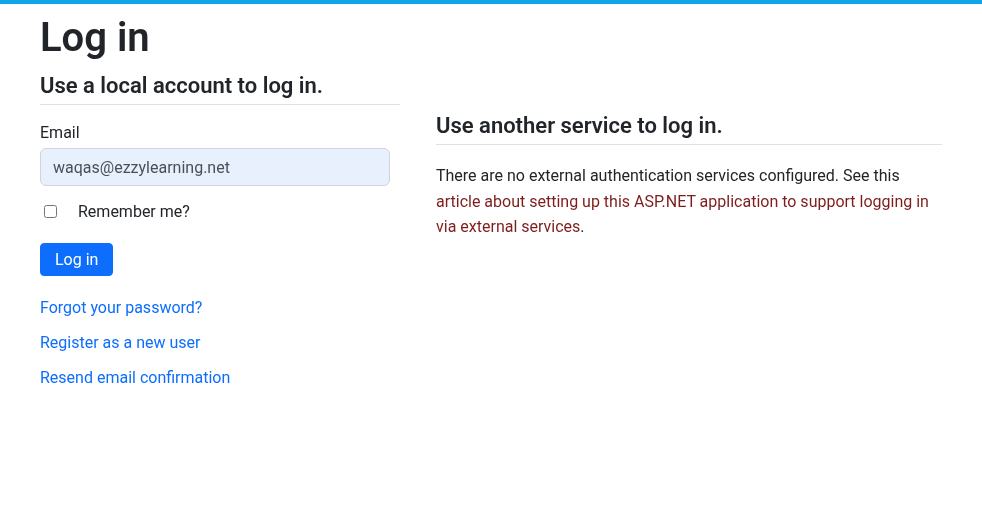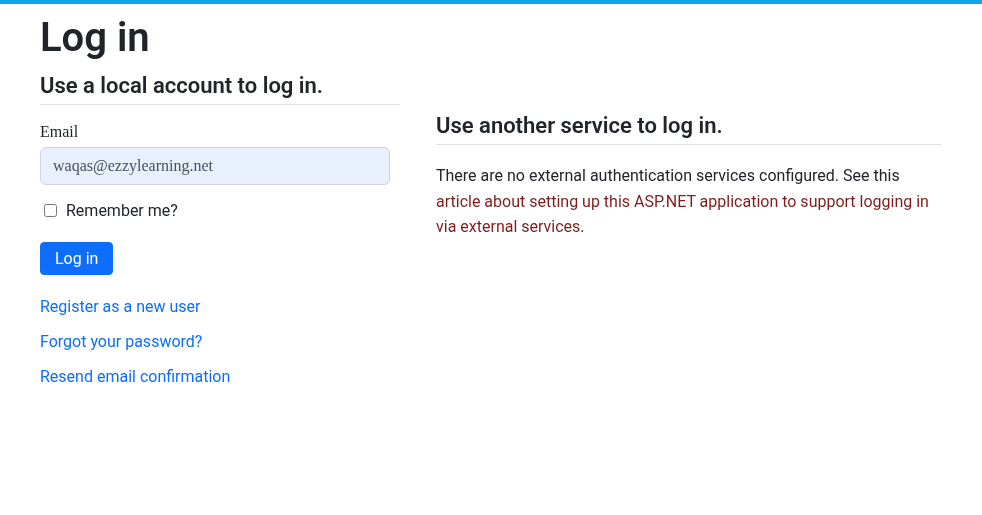--- a/index.html
+++ b/index.html
@@ -30,21 +30,21 @@
   .section-header {
     font-size: 22px;
     font-weight: 600;
     margin: 6px 0 6px 0;
   }
   .hr {
     border: none;
     border-top: 1px solid #dee2e6;
     margin: 6px 0 18px 0;
   }
-  .form-group { margin-bottom: 0; font-family: Liberation Serif, serif; }
+  .form-group { margin-bottom: 0; }
   .form-label {
     display: block;
     font-size: 16px;
     margin-bottom: 6px;
     color: #212529;
   }
   .form-control {
     width: 350px;
     height: 38px;
     padding: 6px 12px;
@@ -60,21 +60,21 @@
     background-color: #e8f0fe;
   }
   .focused {
     border-color: #86b7fe;
     outline: 0;
     box-shadow: 0 0 0 3px rgba(13,110,253,.25);
   }
   .check-row {
     display: flex;
     align-items: flex-end;
-    gap: 6px;
+    gap: 18px;
     margin: 16px 0 22px 0;
   }
   .check-row input[type="checkbox"] {
     width: 13px; height: 13px;
   }
   .btn-primary {
     display: inline-block;
     background: #0d6efd;
     color: #fff;
     border: 1px solid #0d6efd;
@@ -123,22 +123,22 @@
 
 
         <div class="check-row">
           <input type="checkbox" style="">
           <label>Remember me?</label>
         </div>
 
         <button type="button" class="btn-primary">Log in</button>
 
         <div class="links">
+          <a href="#">Forgot your password?</a>
           <a href="#">Register as a new user</a>
-          <a href="#">Forgot your password?</a>
           <a href="#">Resend email confirmation</a>
         </div>
       </form>
     </div>
 
     <div class="col-right">
       <div class="section-header">Use another service to log in.</div>
       <hr class="hr">
       <p class="ext-text">
         <span>There are no external authentication services configured. See this </span><a href="#">article about setting up this ASP.NET application to support logging in via external services</a><span>.</span>

